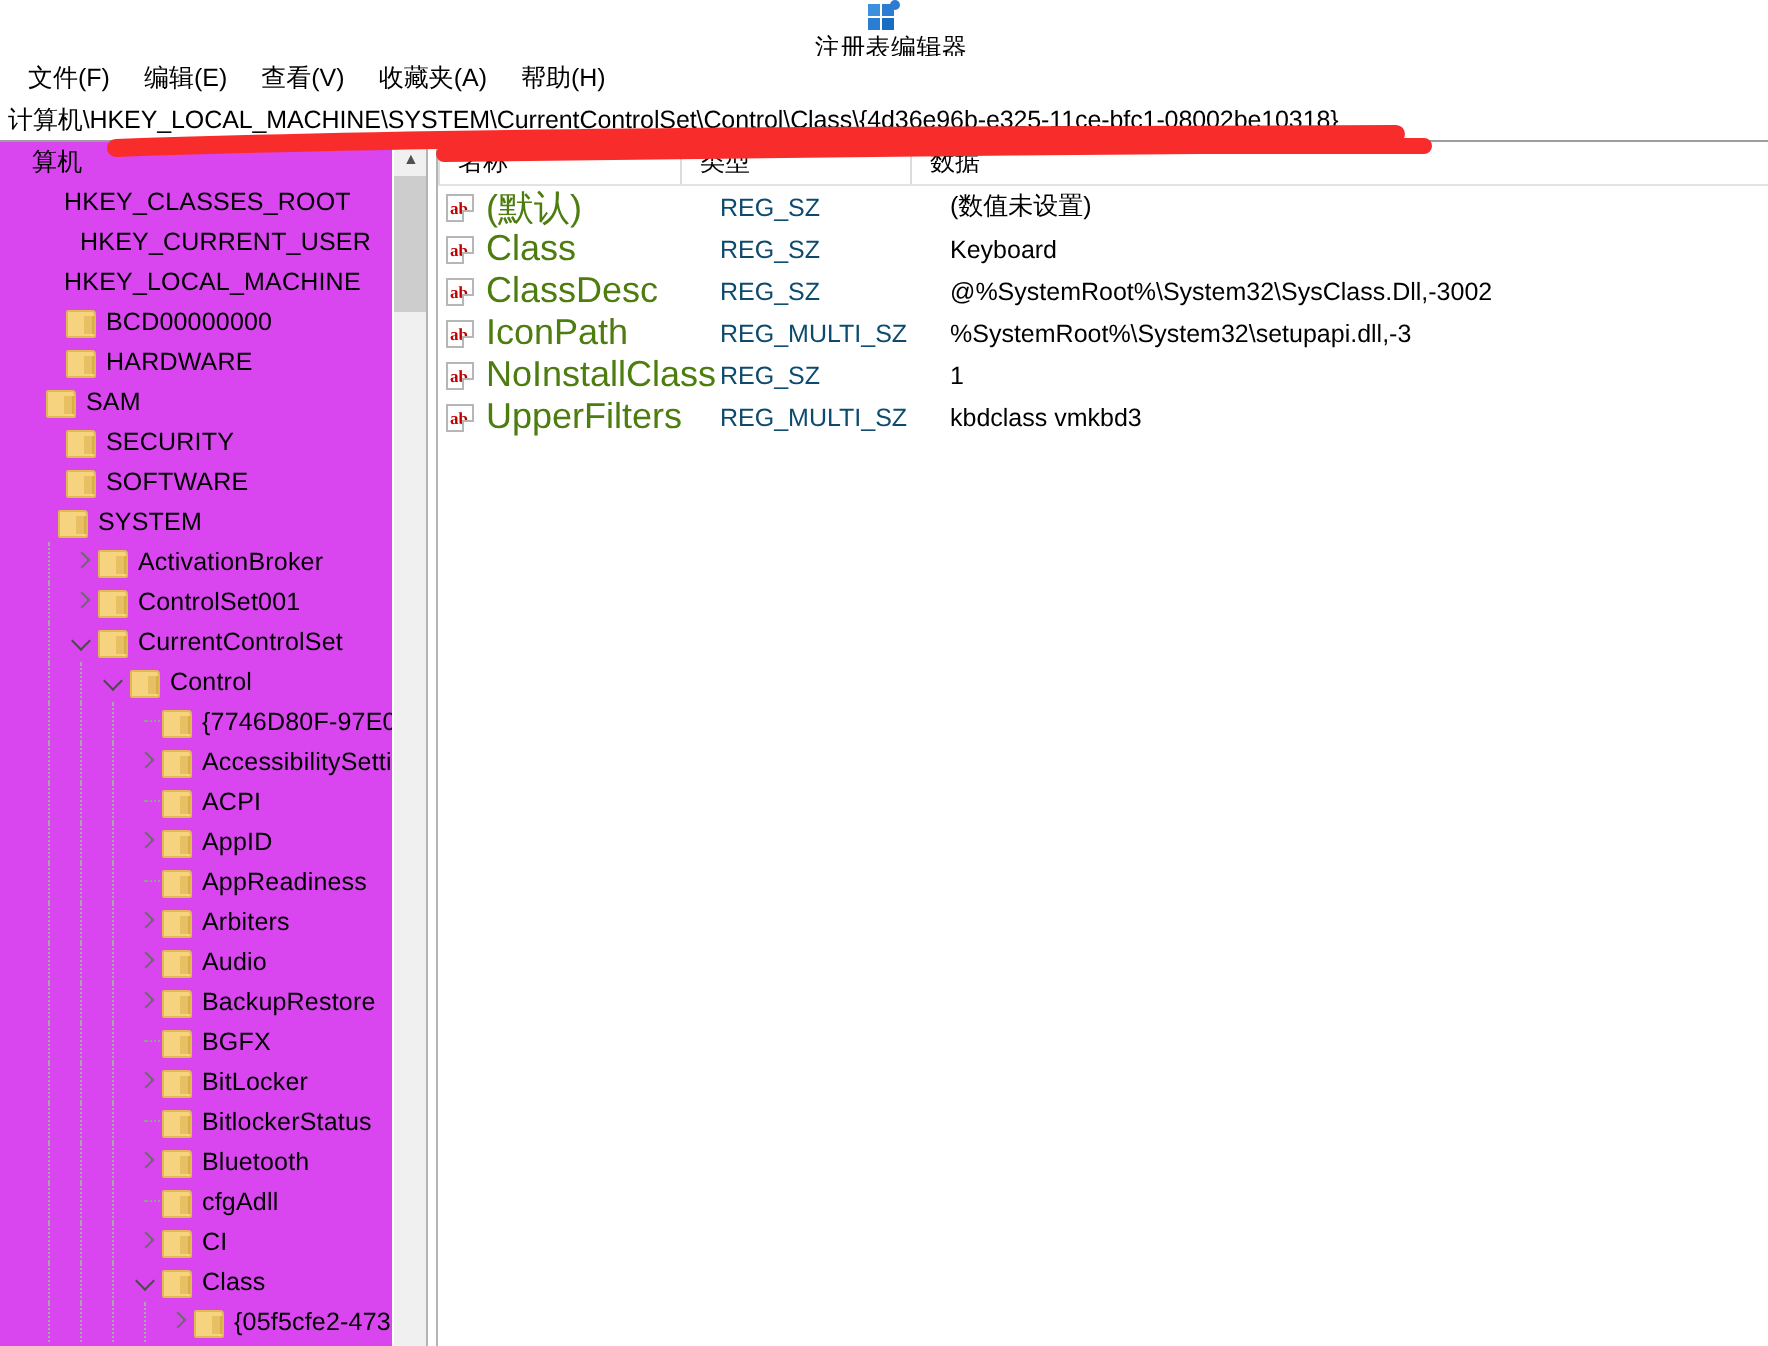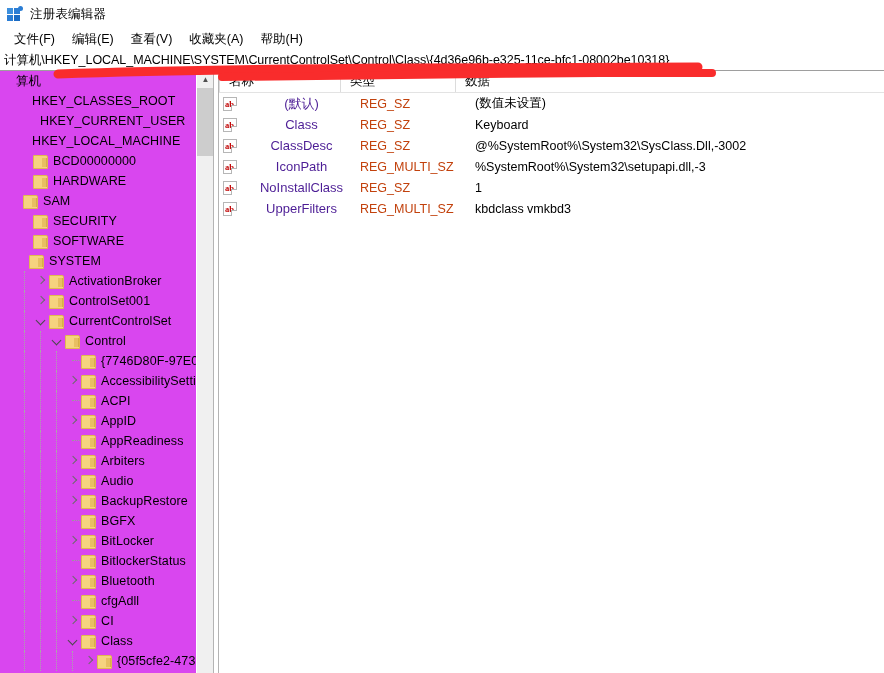--- a/index.html
+++ b/index.html
@@ -17,20 +17,21 @@
     background: #ffffff;
   }
 
   
   .titlebar {
     position: absolute; left: 0; top: 0;
     width: 884px; height: 28px;
     display: flex; align-items: center;
     padding-left: 7px;
     background: #ffffff;
+    flex-direction: column;
   }
   .app-icon {
     width: 16px; height: 16px;
     position: relative;
     flex: 0 0 auto;
     margin-right: 7px;
   }
   .app-icon .grid {
     position: absolute; left: 0; top: 2px;
     width: 13px; height: 13px;
@@ -256,27 +257,26 @@
     position:absolute;
     right:-1px; bottom:-1px;
     width:5px; height:5px;
     background:#ffffff;
     border-left:1px solid #b6b6b6;
     border-top:1px solid #b6b6b6;
     transform: rotate(0deg);
   }
   .v-name {
     width: 117px; flex: 0 0 117px;
-    font-size: 13px; color: #4c1d95;
+    font-size: 18px; color: #4d7c0f;
     overflow: hidden;
-    text-align: center;
   }
   .v-type {
     width: 115px; flex: 0 0 115px;
-    font-size: 12.5px; color: #c2410c;
+    font-size: 12.5px; color: #0c4a6e;
   }
   .v-data {
     flex: 1 1 auto;
     font-size: 12.5px; color: #000000;
     overflow: hidden;
   }
 
   
   .annotation {
     position: absolute;

